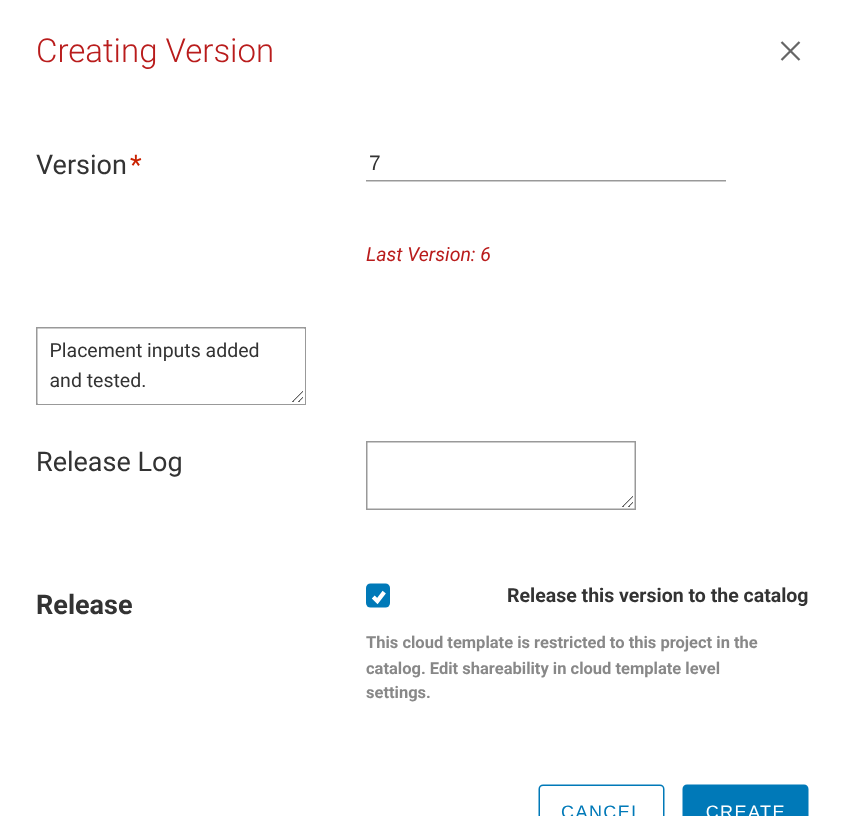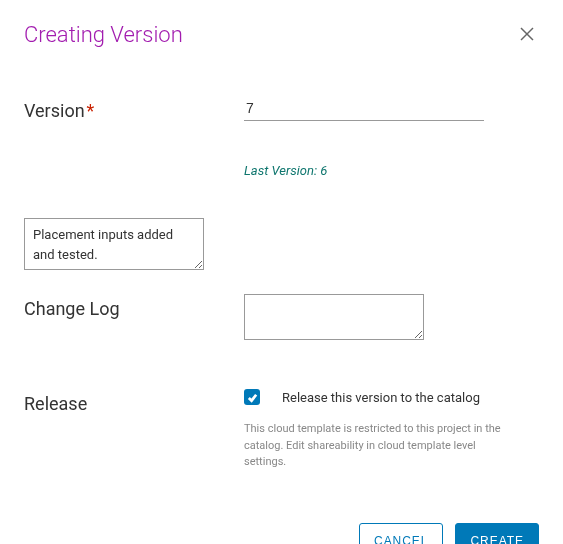--- a/index.html
+++ b/index.html
@@ -20,21 +20,21 @@
     }
     .dialog-header {
       display: flex;
       justify-content: space-between;
       align-items: flex-start;
       margin-bottom: 48px;
     }
     .dialog-title {
       font-size: 22px;
       font-weight: 300;
-      color: #a21caf;
+      color: #b91c1c;
     }
     .close-btn {
       background: none;
       border: none;
       cursor: pointer;
       padding: 4px;
       color: #666;
       line-height: 1;
     }
     .close-btn svg {
@@ -71,46 +71,48 @@
       border-bottom: 1px solid #999;
       padding: 4px 2px;
       font-size: 14px;
       color: #333;
       background: transparent;
       outline: none;
     }
     .last-version {
       font-size: 13px;
       font-style: italic;
-      color: #0f766e;
+      color: #b91c1c;
       margin-top: 42px;
     }
     .textarea-input {
       width: 180px;
       height: 52px;
       border: 1px solid #999;
       padding: 6px 8px;
       font-size: 13px;
       font-family: inherit;
       color: #333;
       resize: both;
       outline: none;
       line-height: 1.5;
     }
     .textarea-input.changelog {
       height: 46px;
     }
     .release-row {
       margin-top: 45px;
       margin-bottom: 30px;
+      font-weight: bold;
     }
     .checkbox-wrap {
       display: flex;
       align-items: center;
       gap: 22px;
+      justify-content: space-between;
     }
     .checkbox {
       width: 16px;
       height: 16px;
       background: #0079b8;
       border-radius: 3px;
       display: flex;
       align-items: center;
       justify-content: center;
       cursor: pointer;
@@ -188,21 +190,21 @@
     </div>
   </div>
 
   <div class="form-row">
     <div class="form-control">
       <textarea class="textarea-input" style="">Placement inputs added and tested.</textarea>
     </div>
   </div>
 
   <div class="form-row">
-    <div class="form-label">Change Log</div>
+    <div class="form-label">Release Log</div>
     <div class="form-control">
       <textarea class="textarea-input changelog" style=""></textarea>
     </div>
   </div>
 
   <div class="form-row release-row">
     <div class="form-label">Release</div>
     <div class="form-control">
       <div class="checkbox-wrap">
         <div class="checkbox">

